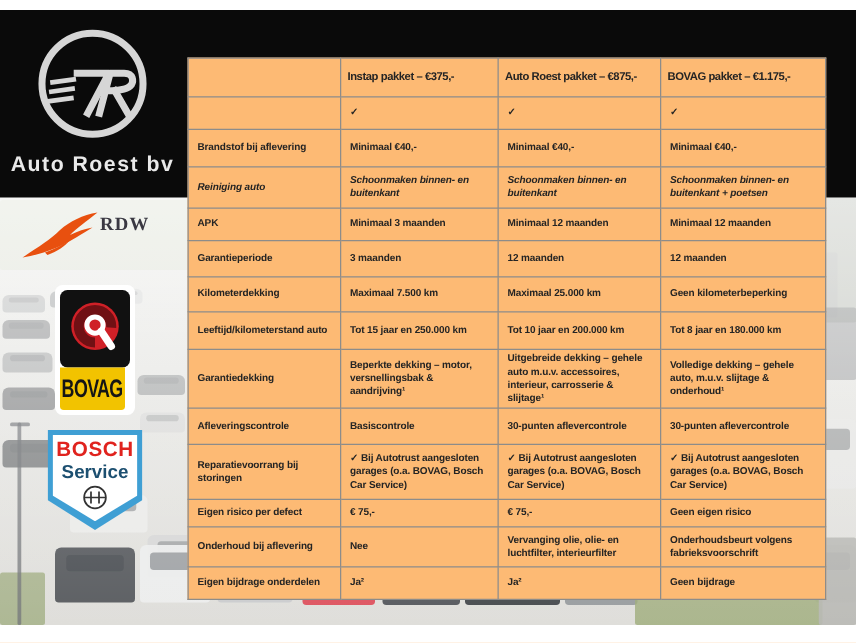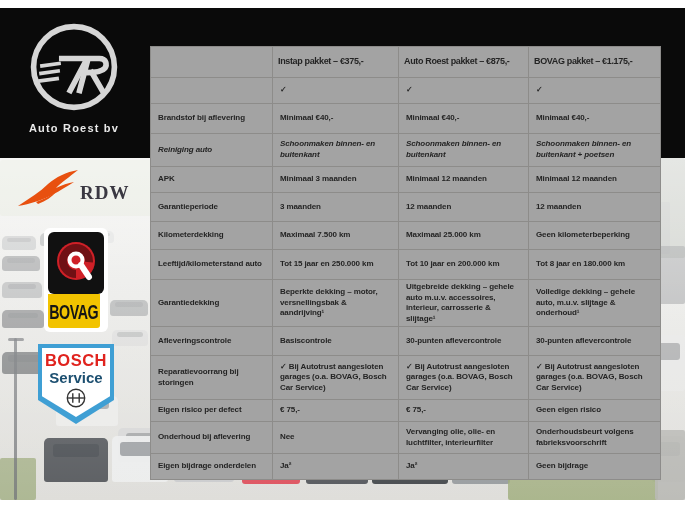--- a/index.html
+++ b/index.html
@@ -15,27 +15,27 @@
   .wash{position:absolute;left:0;top:158px;width:685px;height:342px;pointer-events:none;
         background:linear-gradient(180deg,rgba(255,255,255,.50),rgba(255,255,255,.22) 55%,rgba(255,255,255,.06));}
 
   
   .band{position:absolute;left:0;top:8px;width:685px;height:150px;background:#0a0a0a;}
 
   
   .ar-logo{position:absolute;left:0;top:8px;width:148px;height:150px;}
   .ar-mono{position:absolute;left:27px;top:12px;width:94px;height:94px;}
   .ar-word{position:absolute;left:0;right:0;top:114px;text-align:center;
-           font-size:11px;font-weight:700;color:#e9e9e9;letter-spacing:1.2px;}
+           font-size:17px;font-weight:700;color:#e9e9e9;letter-spacing:1.2px;}
 
   
   .rdw{position:absolute;left:16px;top:164px;width:130px;height:48px;}
   .rdw-flame{position:absolute;left:0;top:4px;width:64px;height:40px;}
-  .rdw-word{position:absolute;left:64px;top:18px;font-family:"Liberation Serif",serif;
-            font-weight:700;font-size:19px;color:#3a3842;letter-spacing:1px;}
+  .rdw-word{position:absolute;left:64px;top:8px;font-family:"Liberation Serif",serif;
+            font-weight:700;font-size:15px;color:#3a3842;letter-spacing:1px;}
 
   
   .bovag{position:absolute;left:44px;top:228px;width:64px;height:104px;background:#ffffff;
          border-radius:6px;padding:4px;box-sizing:border-box;}
   .bovag-top{width:56px;height:62px;background:#111111;border-radius:6px;
              display:flex;align-items:center;justify-content:center;}
   .bovag-strip{width:52px;height:34px;background:#f2c300;display:flex;align-items:center;
                justify-content:center;border-radius:0 0 3px 3px;}
   .bovag-strip span{font-size:15px;font-weight:700;color:#151515;letter-spacing:-0.5px;
                     transform:scaleY(1.35) scaleX(0.95);}
@@ -47,21 +47,21 @@
   .bosch-inner{position:absolute;left:4px;top:4px;right:4px;bottom:7px;background:#ffffff;
                clip-path:polygon(0 0,100% 0,100% 70%,50% 100%,0 70%);}
   .bosch-word{position:absolute;left:0;right:0;top:7px;text-align:center;font-weight:700;
               font-size:16.5px;color:#e0231e;letter-spacing:0.5px;}
   .bosch-service{position:absolute;left:0;right:0;top:25px;text-align:center;font-weight:700;
                  font-size:15px;color:#1c4f70;}
   .bosch-emblem{position:absolute;left:50%;margin-left:-11px;top:43px;width:22px;height:22px;}
 
   
   .cmp{position:absolute;left:150px;top:46px;width:510px;border-collapse:collapse;
-       table-layout:fixed;background:#a3a3a3;}
+       table-layout:fixed;background:#fdba74;}
   .cmp th,.cmp td{border:1px solid #8d8c8a;padding:2px 7px;font-weight:700;font-size:8px;
        line-height:1.32;color:#242424;text-align:left;vertical-align:middle;
        letter-spacing:-0.1px;font-family:"Liberation Sans",sans-serif;overflow:hidden;}
   .cmp thead th{font-size:9px;letter-spacing:-0.35px;padding:2px 5px;}
   .cmp thead tr{height:31px;}
   .cmp tbody tr:nth-child(1){height:26px;}
   .cmp tbody tr:nth-child(2){height:30px;}
   .cmp tbody tr:nth-child(3){height:33px;font-style:italic;}
   .cmp tbody tr:nth-child(4){height:26px;}
   .cmp tbody tr:nth-child(5){height:29px;}

